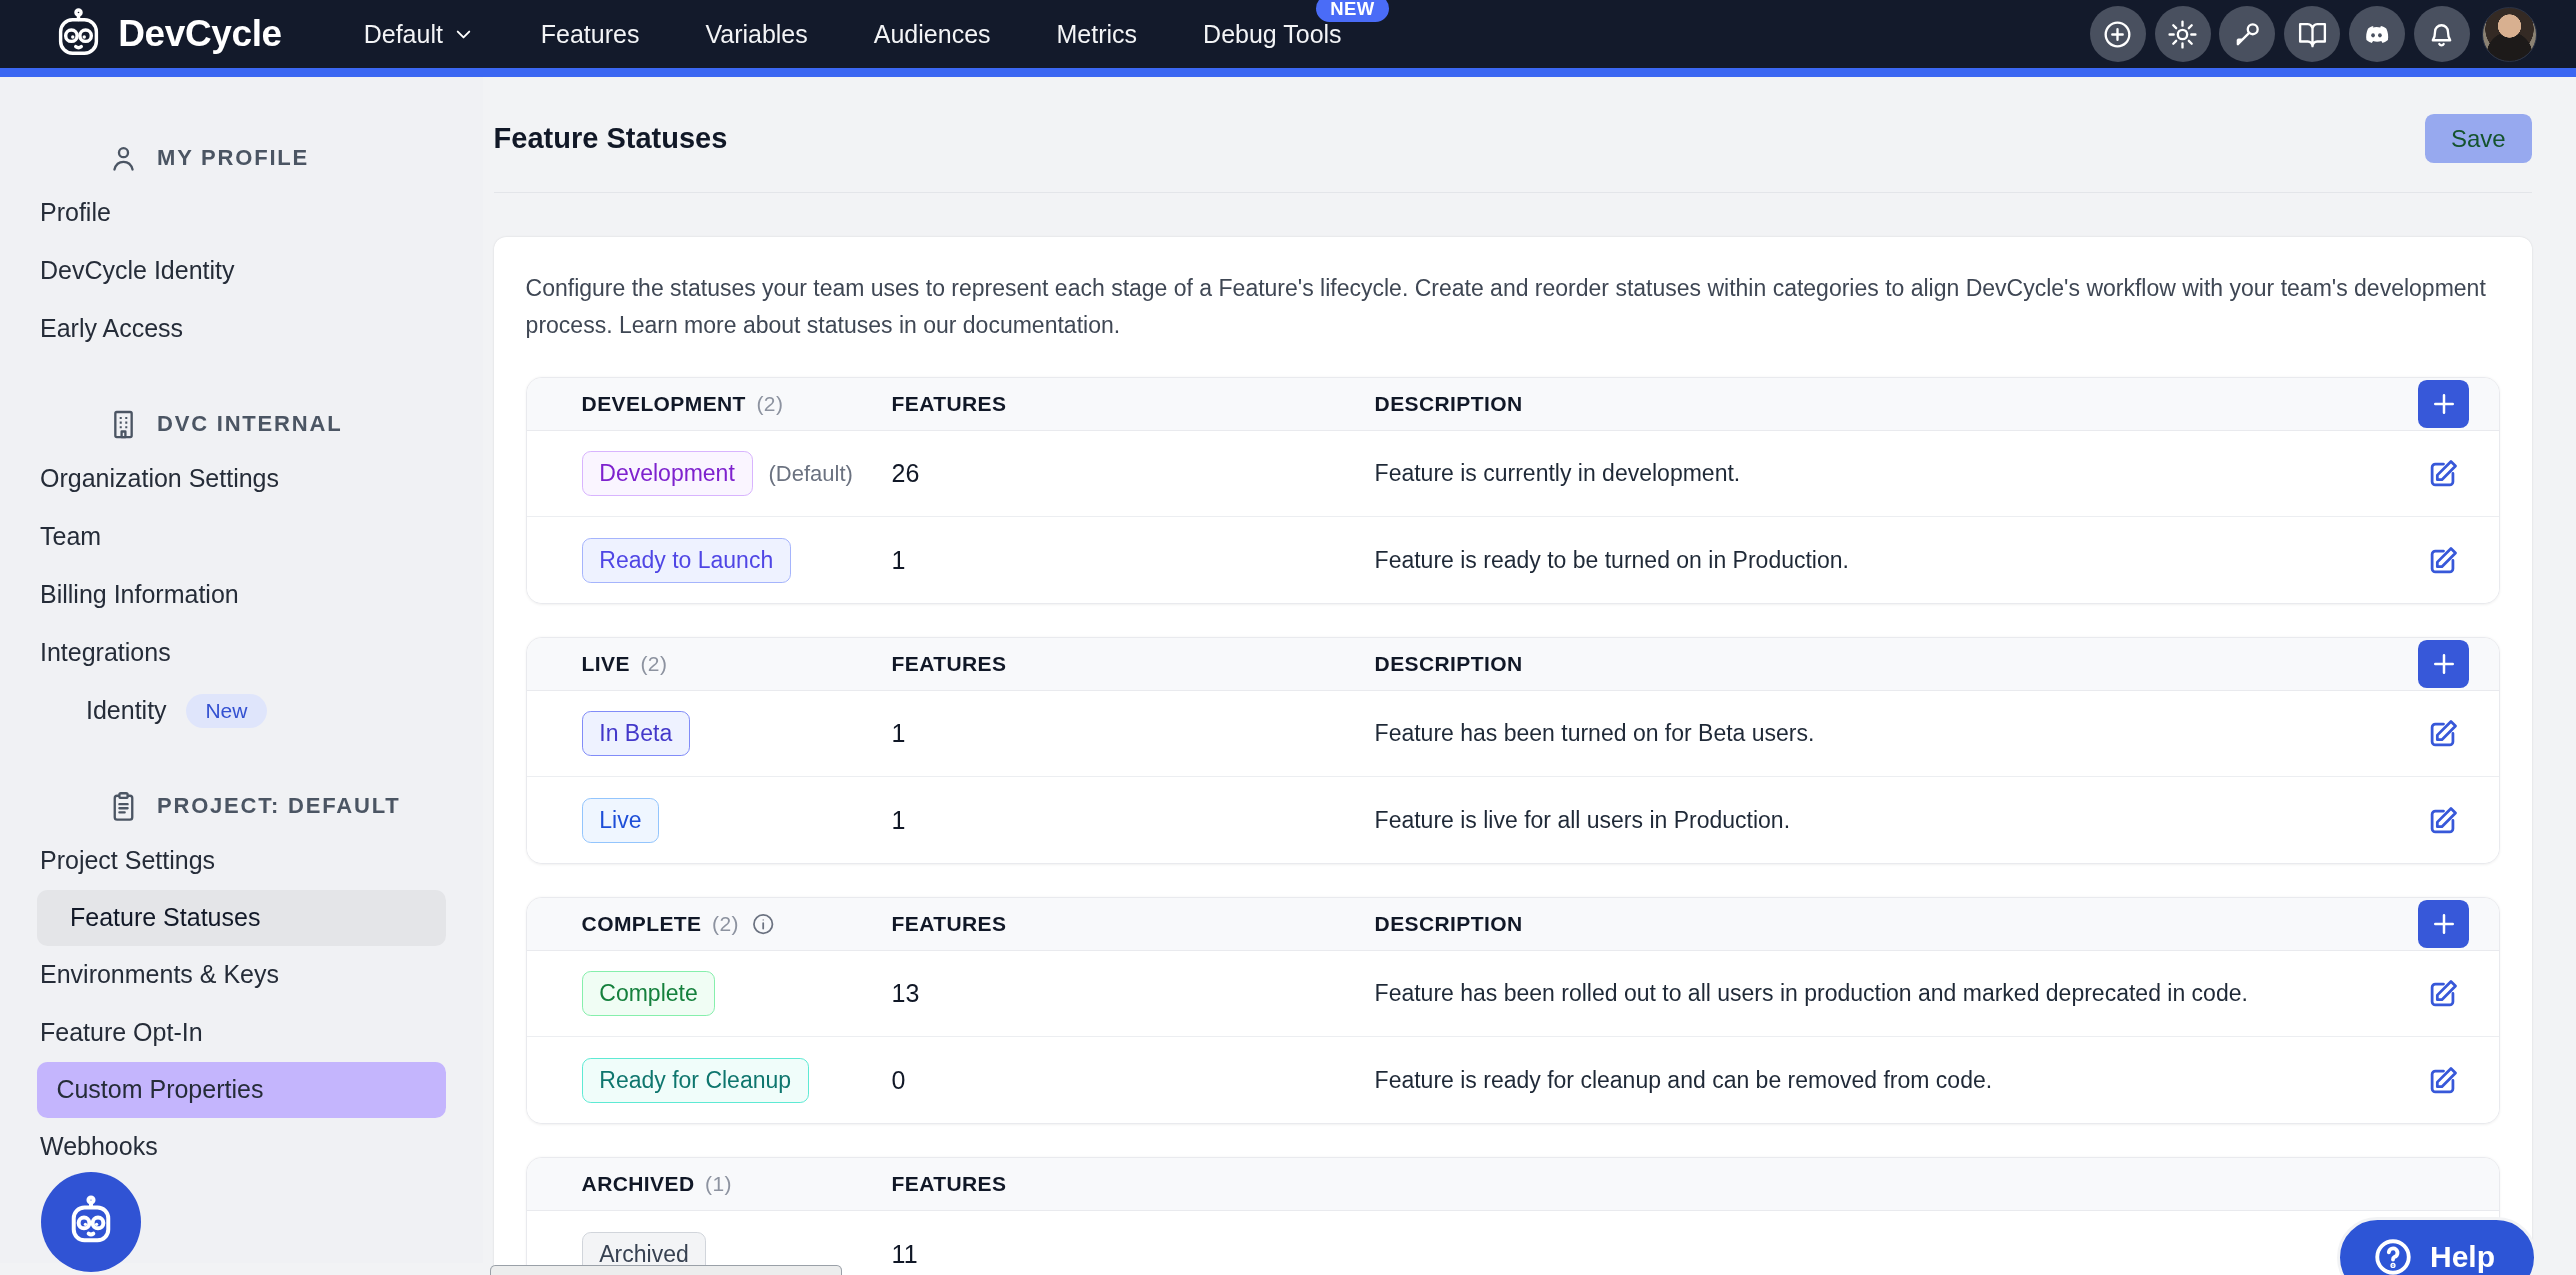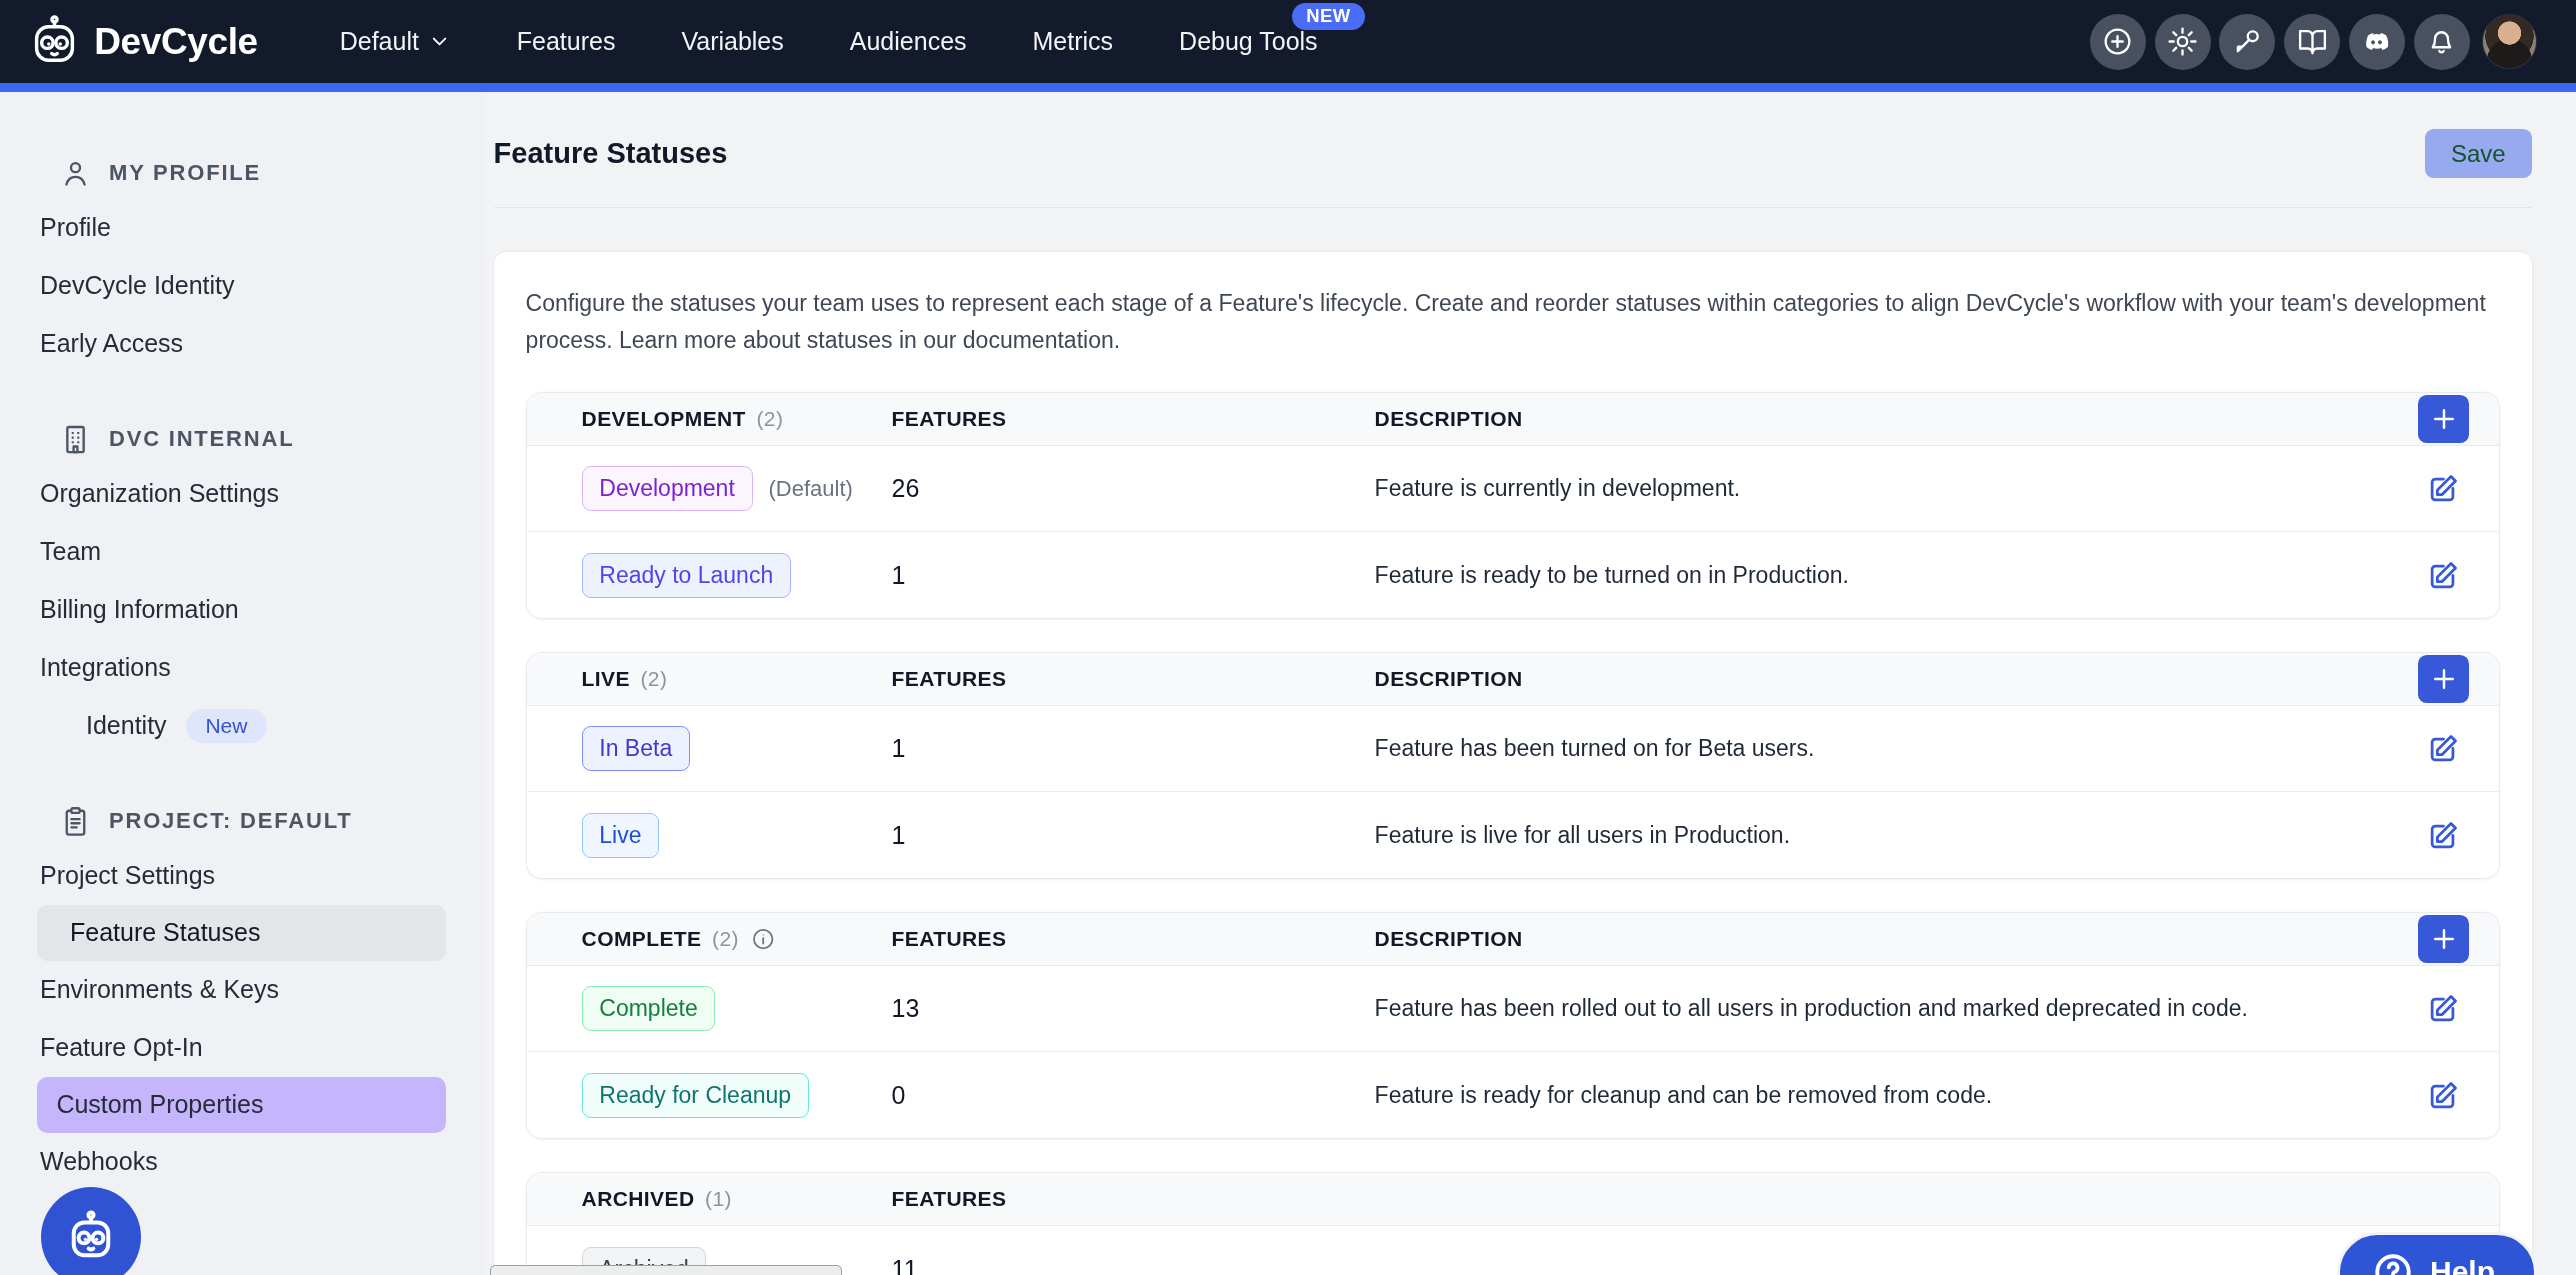--- a/index.html
+++ b/index.html
@@ -1,20 +1,20 @@
 <!DOCTYPE html>
 <html style="font-size:14px"><head>
 <meta charset="utf-8">
 <style>
   * { margin:0; padding:0; box-sizing:border-box; }
   html,body { width:2576px; height:1276px; overflow:hidden; }
   body { font-family:"Liberation Sans", sans-serif; background:#f2f3f5; position:relative; }
 
   
-  .topbar { height:83px; background:#131a2b; display:flex; align-items:center; padding:0 39px 0 27px; position:relative; z-index:5; }
+  .topbar { height:68px; background:#131a2b; display:flex; align-items:center; padding:0 39px 0 51px; position:relative; z-index:5; }
   .brand { display:flex; align-items:center; gap:12.3px; color:#fff; cursor:pointer; }
   .brand svg { width:55px; height:55px; }
   .brand-name { font-size:37px; font-weight:700; letter-spacing:-0.4px; }
   .nav-items { display:flex; align-items:center; margin-left:49px; gap:0; }
   .nav-item { color:#f3f4f6; font-size:25px; font-weight:500; padding:0 33px; height:81px; display:flex; align-items:center; gap:8.8px; cursor:pointer; position:relative; white-space:nowrap; }
   .nav-item svg { width:23px; height:23px; }
   .new-badge { position:absolute; top:1.8px; right:-14px; background:#4a6cf7; color:#fff; font-size:18.5px; font-weight:700; padding:2.6px 14px; border-radius:880px; letter-spacing:0.4px; }
   .top-actions { margin-left:auto; display:flex; align-items:center; gap:8.8px; }
   .icon-btn { width:56px; height:56px; border-radius:50%; background:#49505f; display:flex; align-items:center; justify-content:center; cursor:pointer; border:none; }
   .icon-btn svg { width:33px; height:33px; stroke:#fff; fill:none; stroke-width:1.7; stroke-linecap:round; stroke-linejoin:round; }
@@ -25,21 +25,21 @@
       radial-gradient(circle at 50% 40%, #342a24 0 58%, #8b8273 59%);
     border:1.8px solid #2a3245; }
   .accent-bar { height:8.8px; background:#3b67f2; }
 
   
   .layout { display:flex; height:1186px; }
 
   
   .sidebar { width:483px; background:#f0f1f4; padding-top:56px; position:relative; flex:none; }
   .side-section { margin-bottom:41px; }
-  .side-header { display:flex; align-items:center; gap:16px; padding-left:58px; height:51px; color:#4b5563; }
+  .side-header { display:flex; align-items:center; gap:16px; padding-left:58px; height:51px; color:#4b5563;margin-left:48px; }
   .side-header svg { width:35px; height:35px; stroke:#4b5563; fill:none; stroke-width:1.6; stroke-linecap:round; stroke-linejoin:round; }
   .side-header-label { font-size:22px; font-weight:700; letter-spacing:1.8px; }
   .side-item { height:58px; display:flex; align-items:center; padding-left:40px; font-size:25px; color:#252c38; cursor:pointer; }
   .side-item.sub { padding-left:86px; }
   .side-item .new-pill { margin-left:19.4px; background:#dfe5fb; color:#3451d1; font-size:21px; font-weight:500; padding:5.3px 19.4px; border-radius:880px; }
   .side-item.hl { background:#c4b5fd; border-radius:10.6px; margin:0 37px; padding-left:19.4px; height:56px; }
   .side-item.active { background:#e4e5e8; border-radius:10.6px; margin:0 37px; padding-left:33px; height:56px; color:#111827; }
   .chat-fab { position:absolute; left:41px; bottom:-8.8px; width:100px; height:100px; border-radius:50%; background:#3053d4; border:none; display:flex; align-items:center; justify-content:center; cursor:pointer; }
   .chat-fab svg { width:56px; height:56px; }
 

